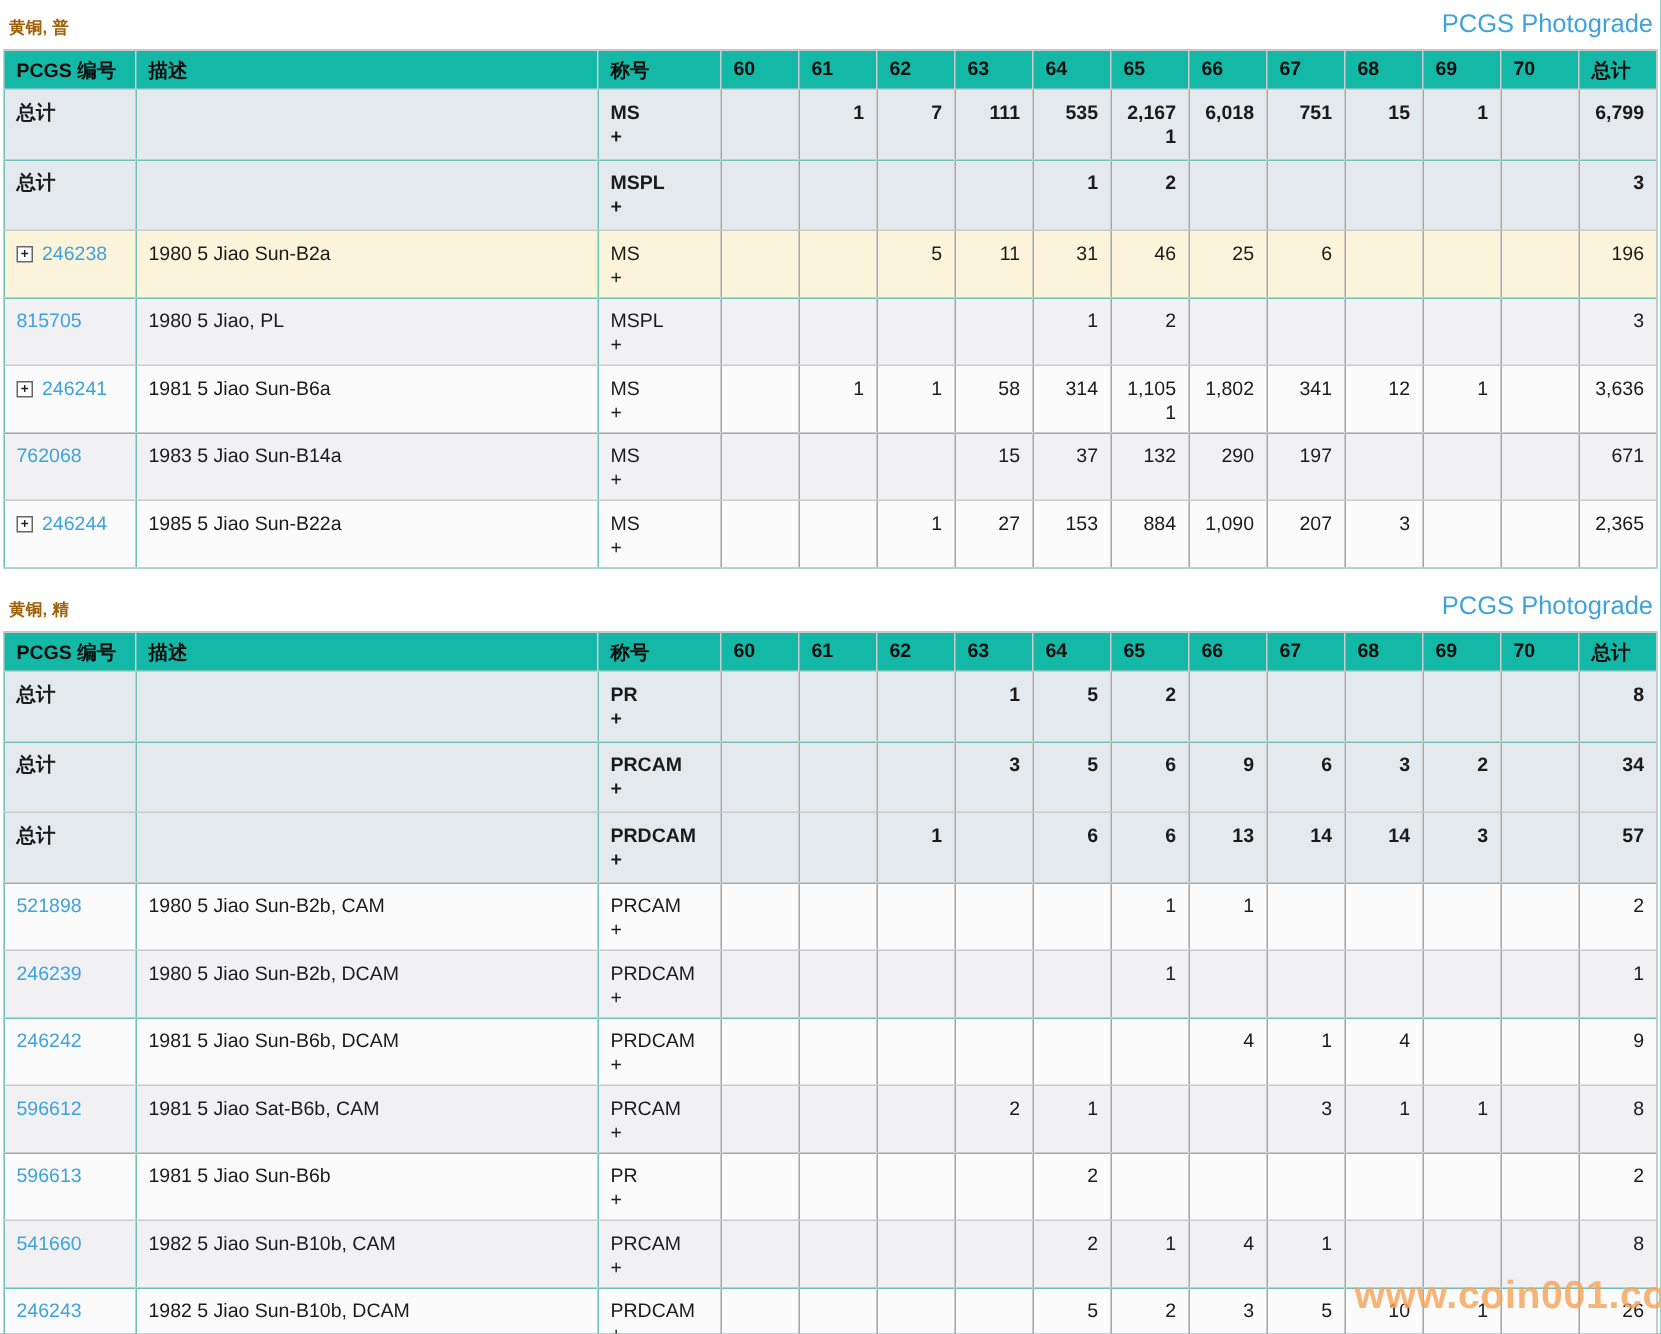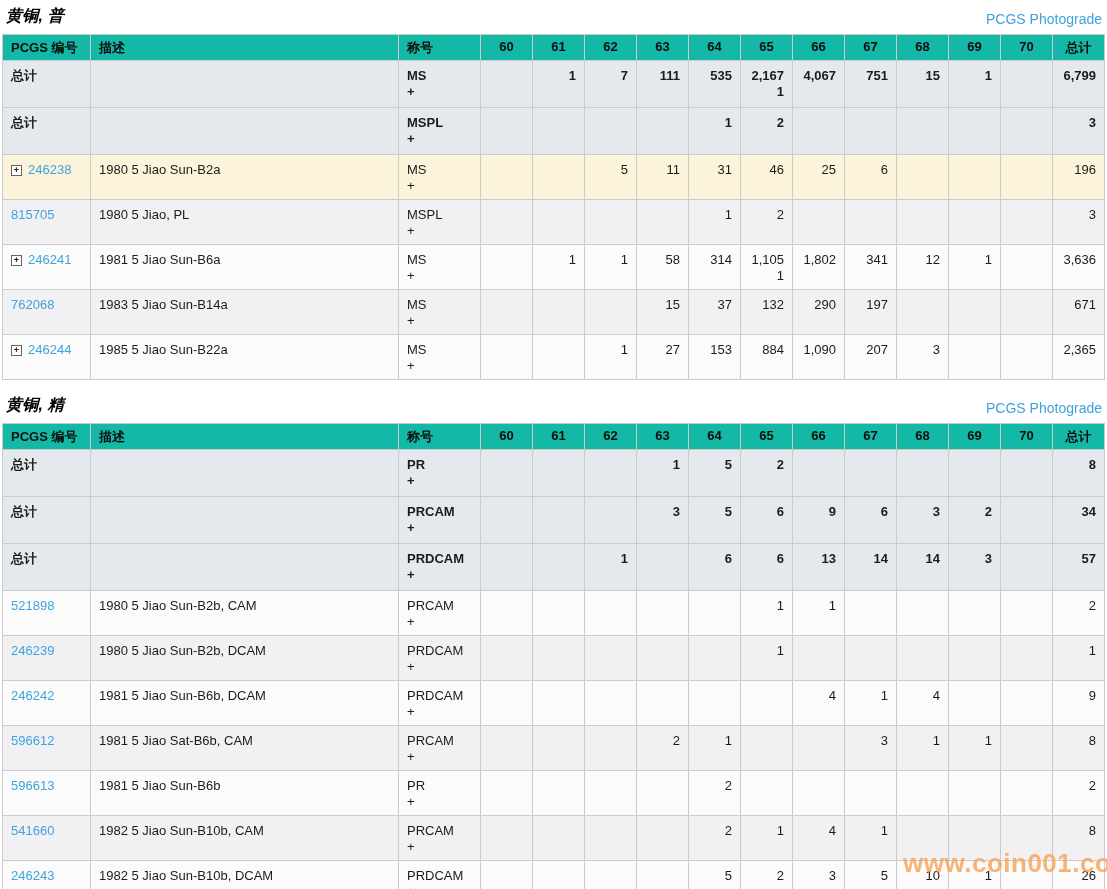--- a/index.html
+++ b/index.html
@@ -4,27 +4,27 @@
 <style>
   html,body { margin:0; padding:0; }
   body {
     width:1107px; height:889px; overflow:hidden; position:relative;
     background:#ffffff; color:#1b1b1b;
     font-family:"Liberation Sans","DejaVu Sans",sans-serif;
   }
   .wrap { padding:0 2px; }
   .bar { display:flex; justify-content:space-between; align-items:flex-end; padding:6px 3px 7px 4px; }
   .pop-section + .pop-section .bar { padding-top:15px;gap:24px; }
-  .tbl-title { font-weight:bold; font-size:16px; color:#000000; letter-spacing:0.2px;font-style:italic; }
-  .pg-link { font-size:14px; color:#3fa2dc; text-decoration:none; cursor:pointer; }
+  .tbl-title { font-weight:bold; font-size:11px; color:#a16207; letter-spacing:0.2px; }
+  .pg-link { font-size:17px; color:#3fa2dc; text-decoration:none; cursor:pointer; }
 
   table { border-collapse:collapse; table-layout:fixed; width:1102px; background:#14b8a6; }
   th, td { border:1px solid #cbcbcb; font-size:13px; vertical-align:top; overflow:hidden; }
   th { padding:4px 8px 3px 8px; text-align:left; font-weight:bold; color:#0d0d0d; white-space:nowrap; height:15px; }
-  th.num { text-align:center; }
+  th.num { text-align:left; }
   td { padding:6px 8px 4px 8px; line-height:17px; white-space:nowrap; }
   td.num { text-align:right; }
 
   tr.total td { height:36px; background:#e4e9ed; font-weight:bold; }
   tr.data td  { height:34px; background:#fbfbfb; }
   tr.data.alt td { background:#f1f1f3; }
   tr.data.hl td  { background:#fbf4da; }
 
   .id-link { color:#41a3dc; text-decoration:none; cursor:pointer;text-align:center; }
   .expander {
@@ -106,21 +106,21 @@
               <div>111</div>
             </td>
             <td class="num">
               <div>535</div>
             </td>
             <td class="num">
               <div>2,167</div>
               <div class="desig-line2">1</div>
             </td>
             <td class="num">
-              <div>4,067</div>
+              <div>6,018</div>
             </td>
             <td class="num">
               <div>751</div>
             </td>
             <td class="num">
               <div>15</div>
             </td>
             <td class="num">
               <div>1</div>
             </td>

